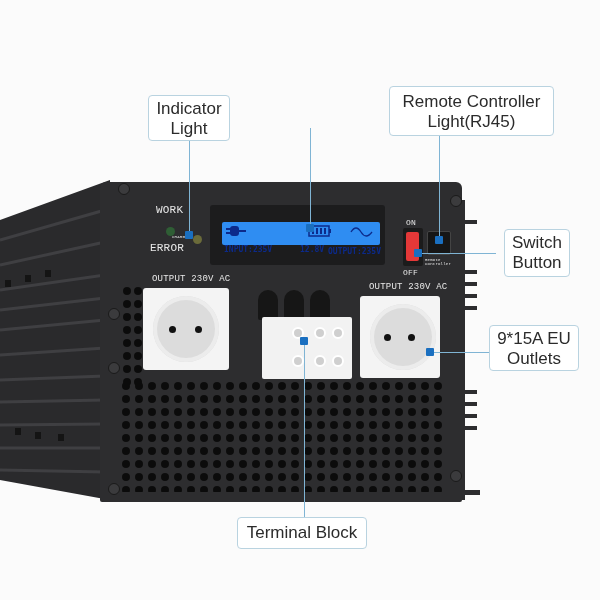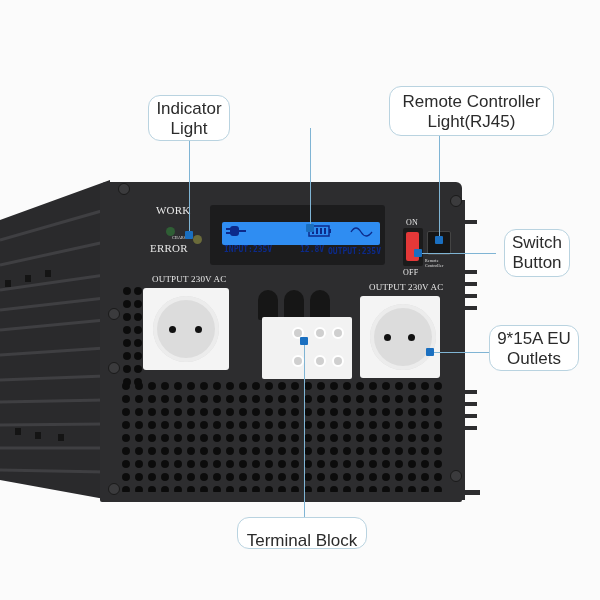--- a/index.html
+++ b/index.html
@@ -1,24 +1,24 @@
 <!DOCTYPE html>
 <html><head>
 <meta charset="utf-8">
 <style>
   html,body{margin:0;padding:0;background:#fbfbfb;}
   body{width:600px;height:600px;position:relative;overflow:hidden;font-family:"Liberation Sans",sans-serif;}
   .stage{position:absolute;left:0;top:0;width:600px;height:600px;}
-  .callout{position:absolute;background:#fff;border:1px solid #b9d3e0;border-radius:12px;color:#2b2b2b;font-size:17px;line-height:20px;text-align:center;box-sizing:border-box;padding:3px 6px;}
+  .callout{position:absolute;background:#fff;border:1px solid #b9d3e0;border-radius:4px;color:#2b2b2b;font-size:17px;line-height:20px;text-align:center;box-sizing:border-box;padding:3px 6px;}
   .leader{position:absolute;background:#7fb4d4;}
   .dot{position:absolute;width:8px;height:8px;background:#1a6fc0;border-radius:1px;}
   .heatsink{position:absolute;left:0;top:180px;width:110px;height:320px;}
   .panel{position:absolute;left:100px;top:182px;width:362px;height:320px;background:#2d2d2f;border-radius:6px 6px 2px 2px;}
   .right-fins{position:absolute;left:455px;top:200px;width:25px;height:300px;}
-  .label-small{position:absolute;color:#e8e8e8;font-size:10px;font-family:Liberation Serif, serif;letter-spacing:0.2px;}
+  .label-small{position:absolute;color:#e8e8e8;font-size:10px;font-family:Liberation Mono, monospace;letter-spacing:0.2px;}
   .led{position:absolute;width:9px;height:9px;border-radius:50%;}
   .lcd-bezel{position:absolute;left:210px;top:205px;width:175px;height:60px;background:#1c1c1d;border-radius:3px;}
   .lcd{position:absolute;left:222px;top:222px;width:158px;height:23px;background:#2f8df2;border-radius:2px;}
   .lcd-text{position:absolute;color:#0c2a8a;font-family:"DejaVu Sans Mono",monospace;font-size:8px;font-weight:bold;}
   .socket{position:absolute;width:86px;height:82px;background:#f4f4f4;border-radius:3px;}
   .socket .face{position:absolute;left:10px;top:8px;width:66px;height:66px;border-radius:50%;background:#dcdcdc;box-shadow:inset 0 0 0 4px #ececec;}
   .hole{position:absolute;width:7px;height:7px;border-radius:50%;background:#111;}
   .switch-body{position:absolute;left:403px;top:228px;width:20px;height:38px;background:#1b1b1b;border-radius:2px;}
   .switch-rocker{position:absolute;left:406px;top:232px;width:13px;height:29px;background:#e43838;border-radius:2px;}
   .rj45{position:absolute;left:427px;top:231px;width:22px;height:22px;background:#161616;border:1px solid #444;border-radius:2px;}
@@ -188,16 +188,16 @@
     <div>Light(RJ45)</div>
   </div>
   <div class="callout" style="left:504px;top:229px;width:66px;height:48px;">
     <div>Switch</div>
     <div>Button</div>
   </div>
   <div class="callout" style="left:489px;top:325px;width:90px;height:46px;">
     <div>9*15A EU</div>
     <div>Outlets</div>
   </div>
-  <div class="callout" style="left:237px;top:517px;width:130px;height:32px;padding-top:13px;">
+  <div class="callout" style="left:237px;top:517px;width:130px;height:32px;padding-top:5px;">
     <div>Terminal Block</div>
   </div>
 </div>
 
 </body></html>

